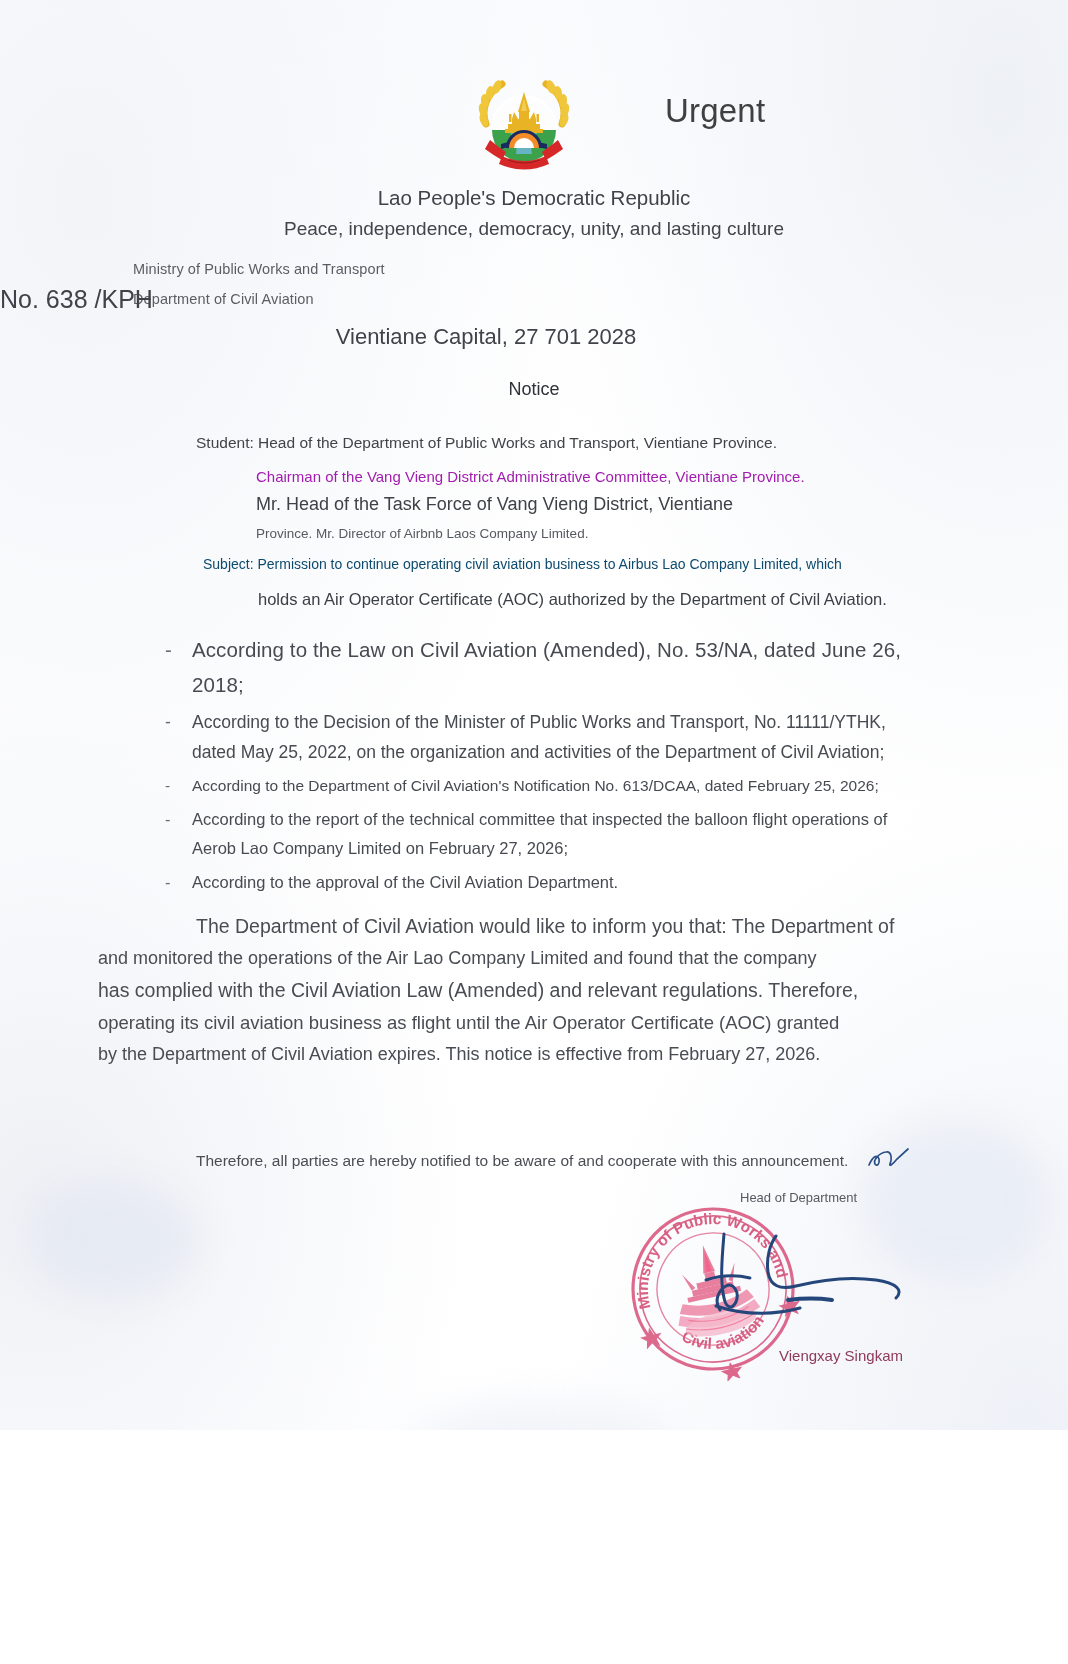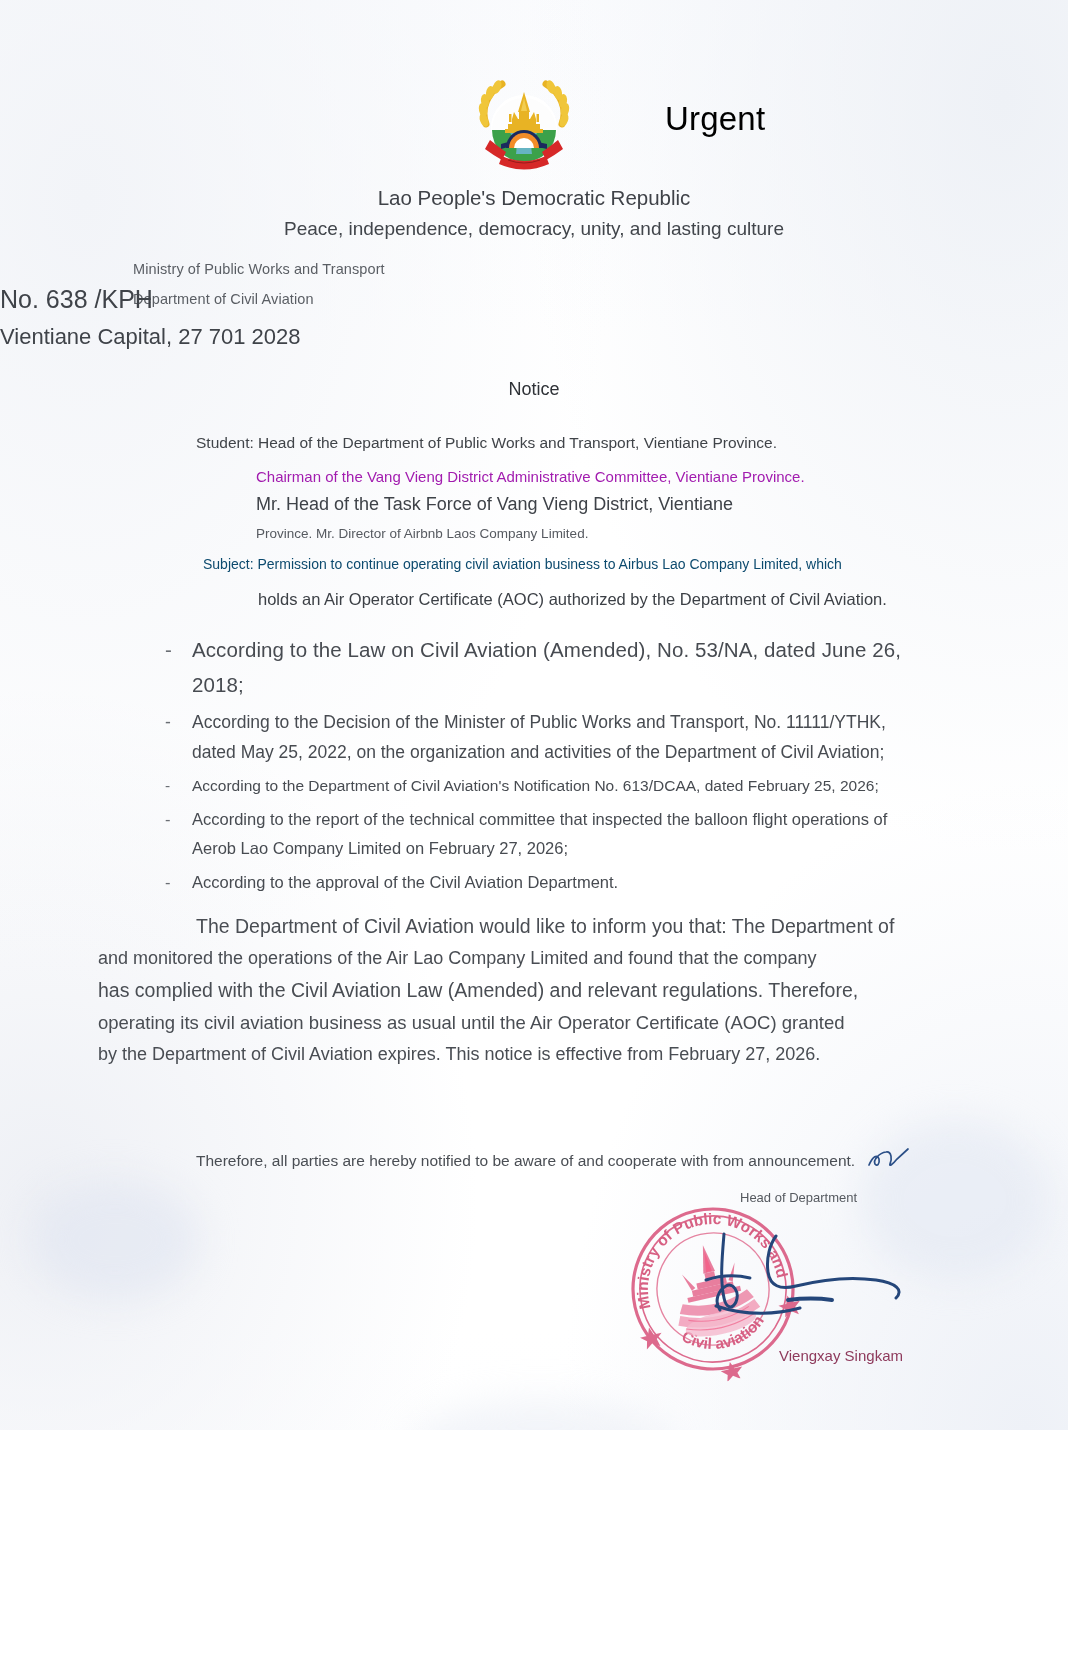--- a/index.html
+++ b/index.html
@@ -47,24 +47,24 @@
     left: 468px;
     top: 78px;
     width: 112px;
     height: 96px;
   }
 
   
   .urgent {
     position: absolute;
     left: 665px;
-    top: 100px;
+    top: 92px;
     font-size: 33px;
     font-weight: 400;
-    color: #000000;
+    color: #404040;
     letter-spacing: 0.2px;
   }
 
   
   .nation {
     position: absolute;
     left: 0; right: 0;
     top: 186px;
     text-align: center;
     font-size: 20.5px;
@@ -105,21 +105,21 @@
     width: 972px;
     text-align: left;
     font-size: 25px;
     color: #3f4349;
   }
   .placedate {
     position: absolute;
     left: 0;
     top: 324px;
     width: 972px;
-    text-align: left;
+    text-align: center;
     font-size: 22px;
     color: #3f4349;
   }
 
   
   .notice-title {
     position: absolute;
     left: 0; right: 0;
     top: 379px;
     text-align: center;
@@ -379,26 +379,26 @@
       <span class="dash">-</span>
       <span class="btext">According to the approval of the Civil Aviation Department.</span>
     </div>
   </div>
 
   <div class="body-para">
     <p>
       <span class="bp-line bl-1">The Department of Civil Aviation would like to inform you that: The Department of</span>
       <span class="bp-line bl-3">and monitored the operations of the Air Lao Company Limited and found that the company</span>
       <span class="bp-line bl-4">has complied with the Civil Aviation Law (Amended) and relevant regulations. Therefore,</span>
-      <span class="bp-line bl-6">operating its civil aviation business as usual until the Air Operator Certificate (AOC) granted</span>
+      <span class="bp-line bl-6">operating its civil aviation business as flight until the Air Operator Certificate (AOC) granted</span>
       <span class="bp-line bl-7">by the Department of Civil Aviation expires. This notice is effective from February 27, 2026.</span>
     </p>
   </div>
 
-  <div class="closing">Therefore, all parties are hereby notified to be aware of and cooperate with from announcement.</div>
+  <div class="closing">Therefore, all parties are hereby notified to be aware of and cooperate with this announcement.</div>
 
   <div class="ink-flourish">
     <svg viewBox="0 0 46 26" width="46" height="26">
       <path d="M3 19 C7 10 11 8 13 13 C14 18 11 21 9 18 C7 14 13 7 20 6 C26 5 26 14 24 18 C23 21 27 18 31 13 L42 3" stroke="#2b4f87" stroke-width="1.7" fill="none" stroke-linecap="round"></path>
     </svg>
   </div>
 
   <div class="head-of-dept">Head of Department</div>
 
   <div class="stamp">

